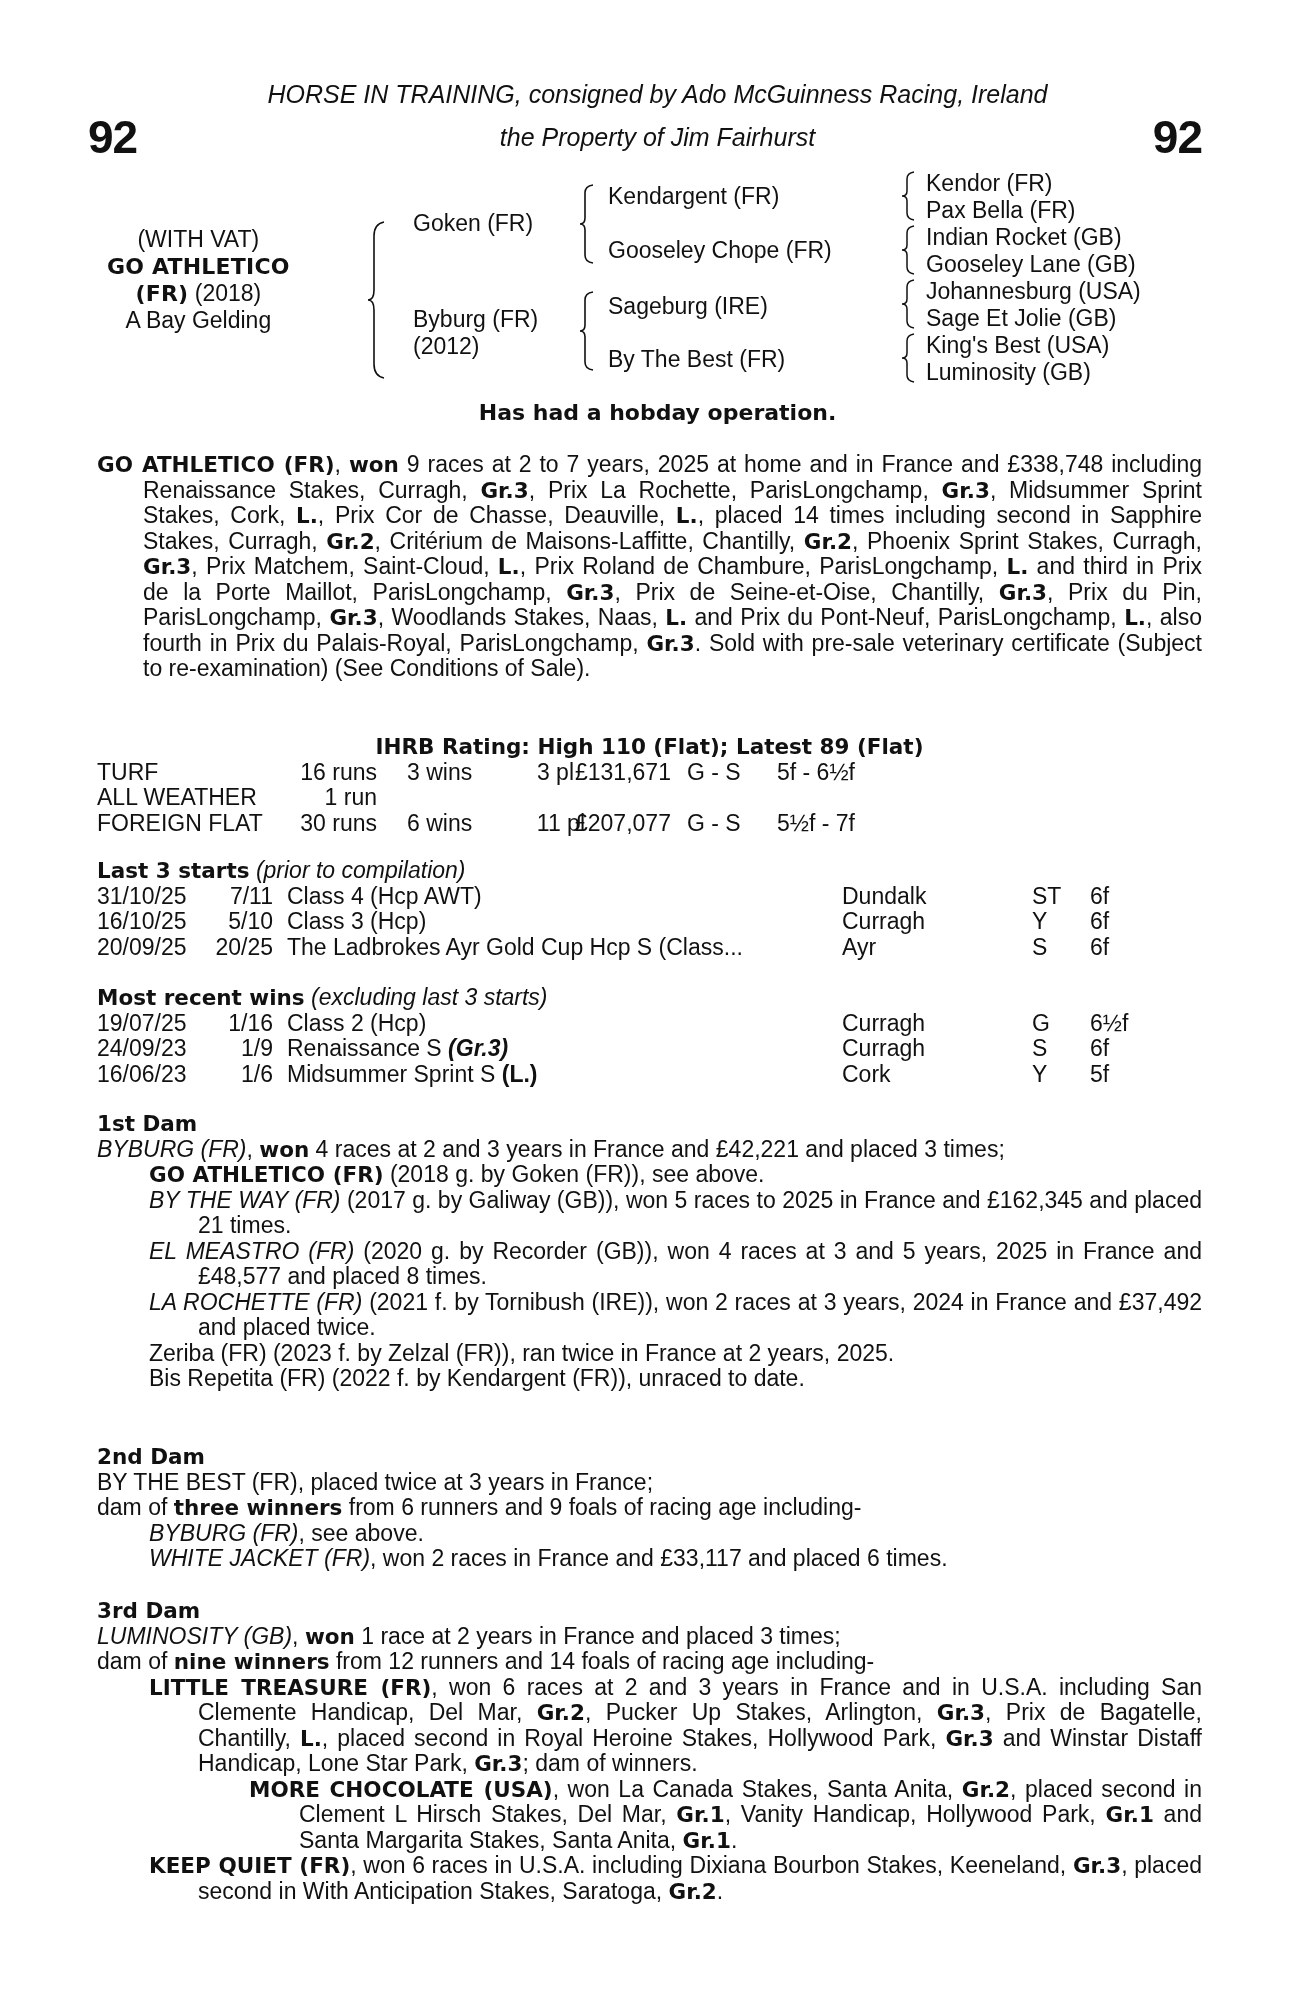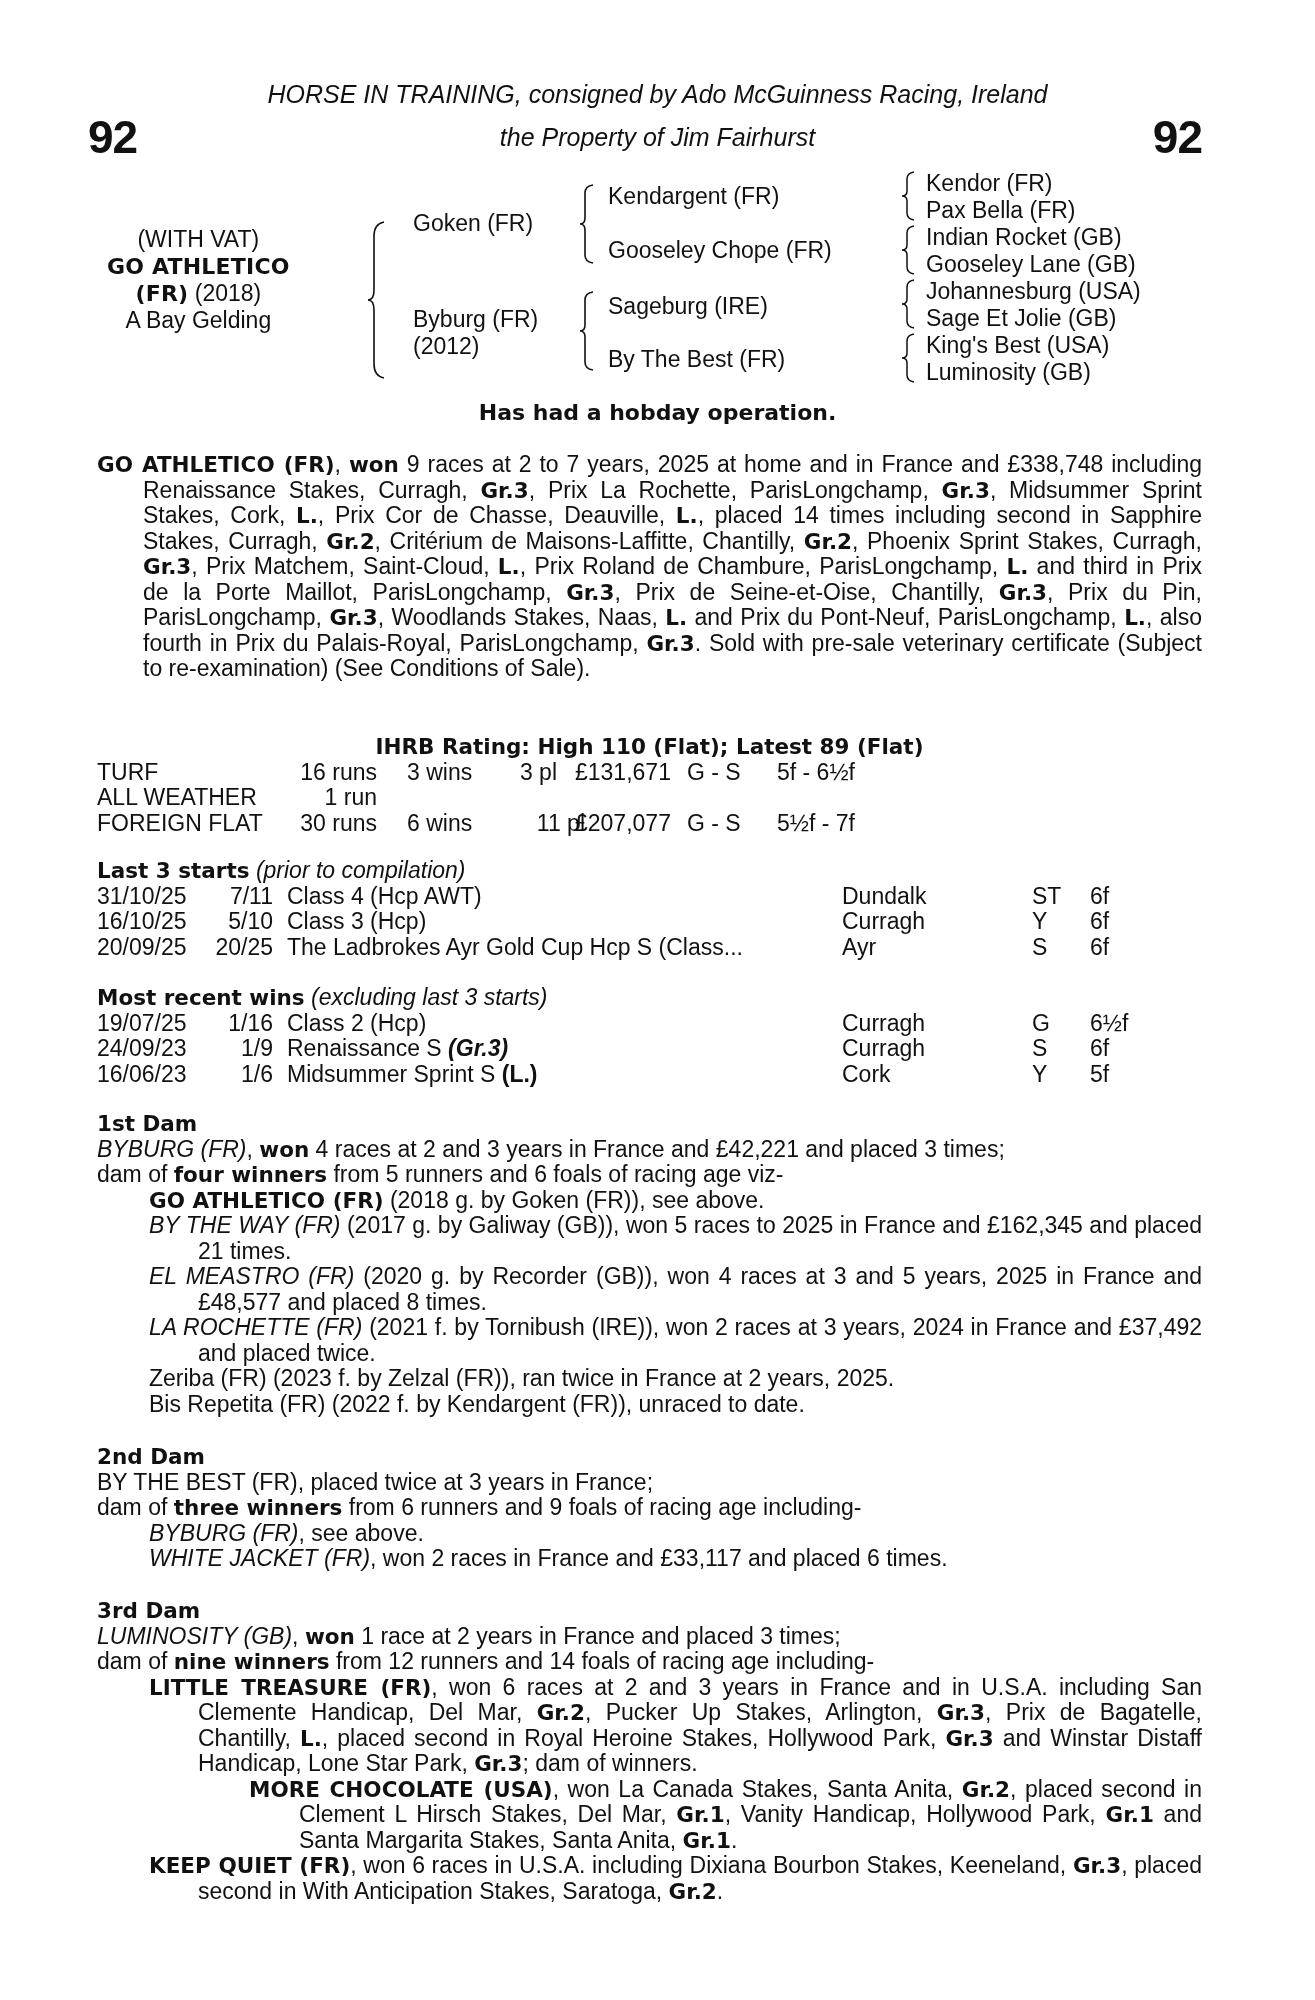--- a/index.html
+++ b/index.html
@@ -122,21 +122,21 @@
   </div>
 </div>
 
 <div class="content" style="top:734px;text-align:center;">
   <div class="sect-title">IHRB Rating: High 110 (Flat); Latest 89 (Flat)</div>
   <div id="rating-rows">
       <div class="row">
         <span style="left: 0px;">TURF</span>
         <span style="right: 825px;">16 runs</span>
         <span style="left: 310px;">3 wins</span>
-        <span style="right: 645px; margin-left: 24px;">3 pl</span>
+        <span style="right: 628px; margin-left: 24px;">3 pl</span>
         <span style="left: 478px;">£131,671</span>
         <span style="left: 590px;">G - S</span>
         <span style="left: 680px;">5f - 6½f</span>
       </div>
       <div class="row">
         <span style="left: 0px;">ALL WEATHER</span>
         <span style="right: 825px;">1 run</span>
         <span style="left: 310px;"></span>
         <span style="right: 645px;"></span>
         <span style="left: 478px;"></span>
@@ -211,21 +211,20 @@
         <span style="left: 745px;">Cork</span>
         <span style="left: 935px;">Y</span>
         <span style="left: 993px;">5f</span>
       </div>
     </div>
 </div>
 
 <div class="content" style="top:1111px;">
   <div class="sect-title">1st Dam</div>
   <div><span class="i">BYBURG (FR)</span><span>, </span><span class="bh">won</span><span> 4 races at 2 and 3 years in France and £42,221 and placed 3 times;</span></div>
-  <div><span>dam of </span><span class="bh">four winners</span><span> from 5 runners and 6 foals of racing age viz-</span></div>
   <div id="dam1-progeny">
       <div class="ind1h just-last"><span class="bh">GO ATHLETICO (FR)</span><span> (2018 g. by Goken (FR)), see above.</span></div>
       <div class="ind1h just-last"><span class="i">BY THE WAY (FR)</span><span> (2017 g. by Galiway (GB)), won 5 races to 2025 in France and £162,345 and placed 21 times.</span></div>
       <div class="ind1h just-last"><span class="i">EL MEASTRO (FR)</span><span> (2020 g. by Recorder (GB)), won 4 races at 3 and 5 years, 2025 in France and £48,577 and placed 8 times.</span></div>
       <div class="ind1h just-last"><span class="i">LA ROCHETTE (FR)</span><span> (2021 f. by Tornibush (IRE)), won 2 races at 3 years, 2024 in France and £37,492 and placed twice.</span></div>
       <div class="ind1h just-last"><span>Zeriba (FR)</span><span> (2023 f. by Zelzal (FR)), ran twice in France at 2 years, 2025.</span></div>
       <div class="ind1h just-last"><span>Bis Repetita (FR)</span><span> (2022 f. by Kendargent (FR)), unraced to date.</span></div>
     </div>
 </div>
 

